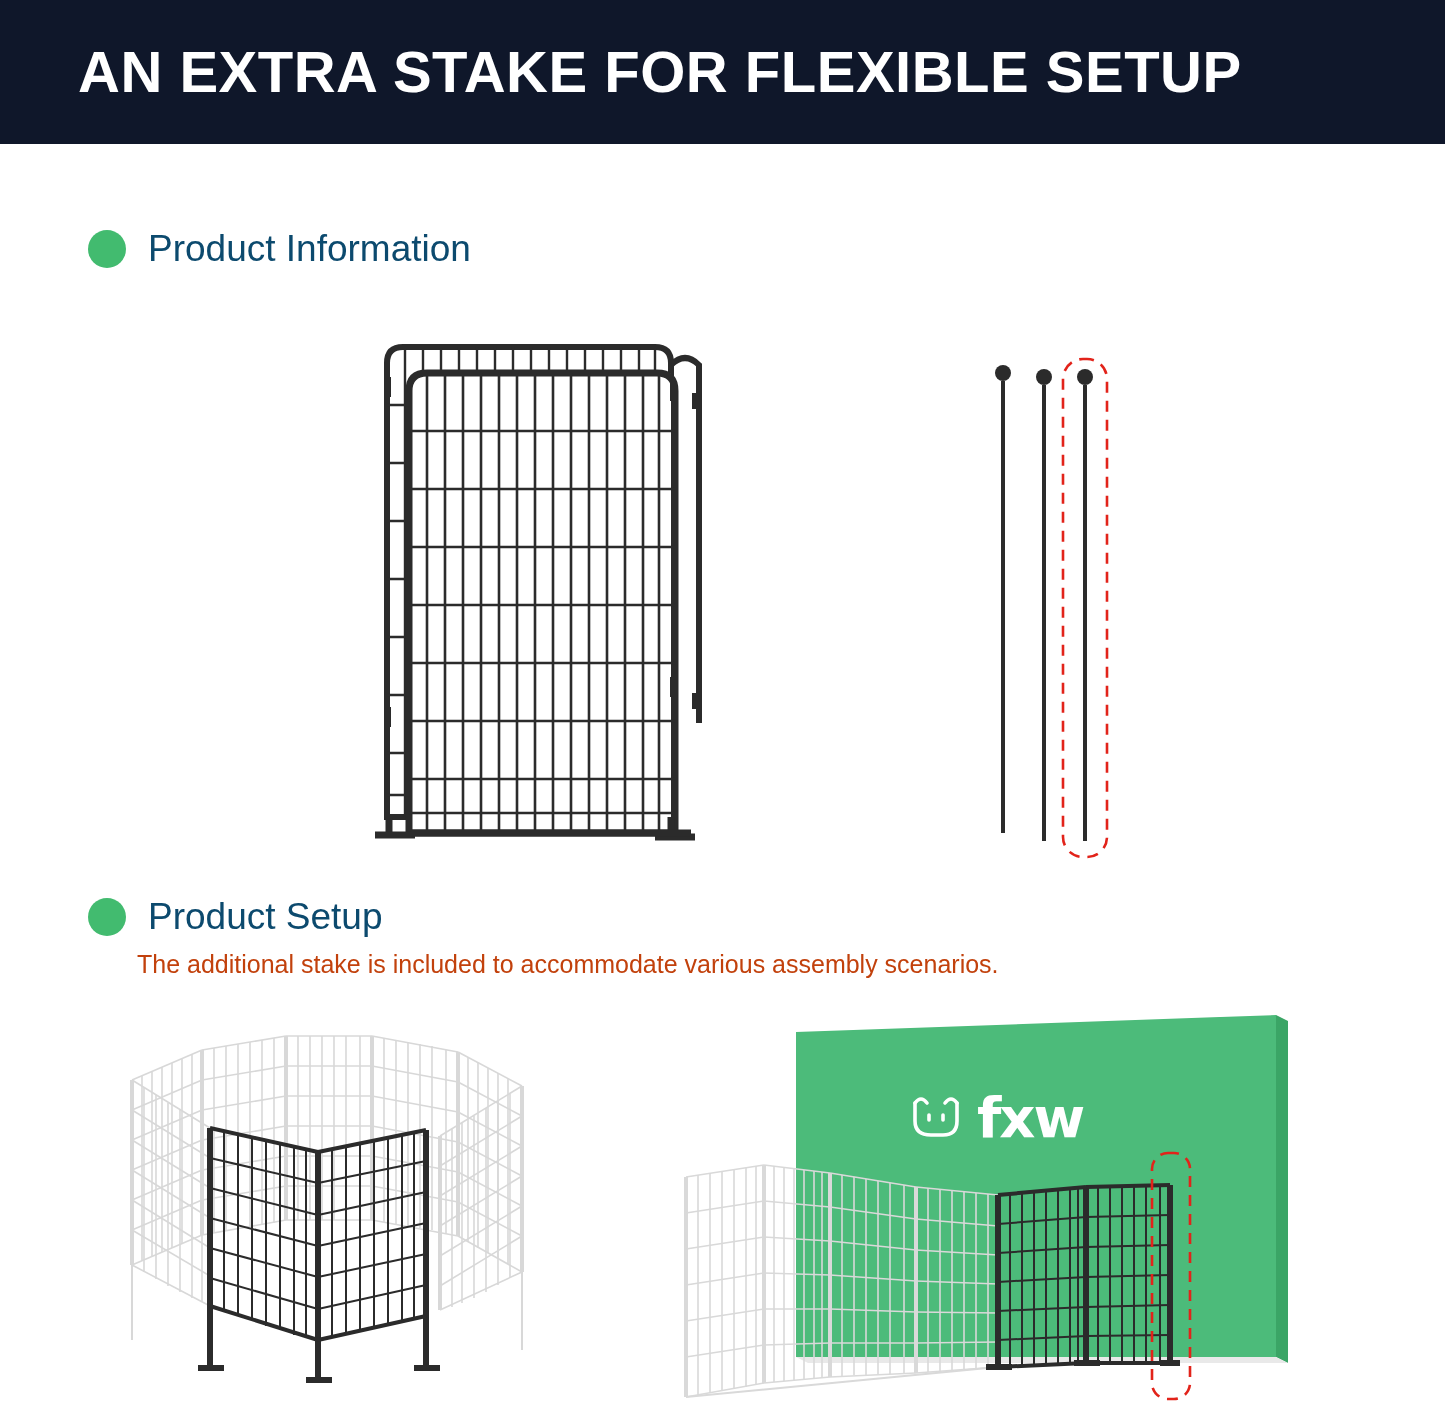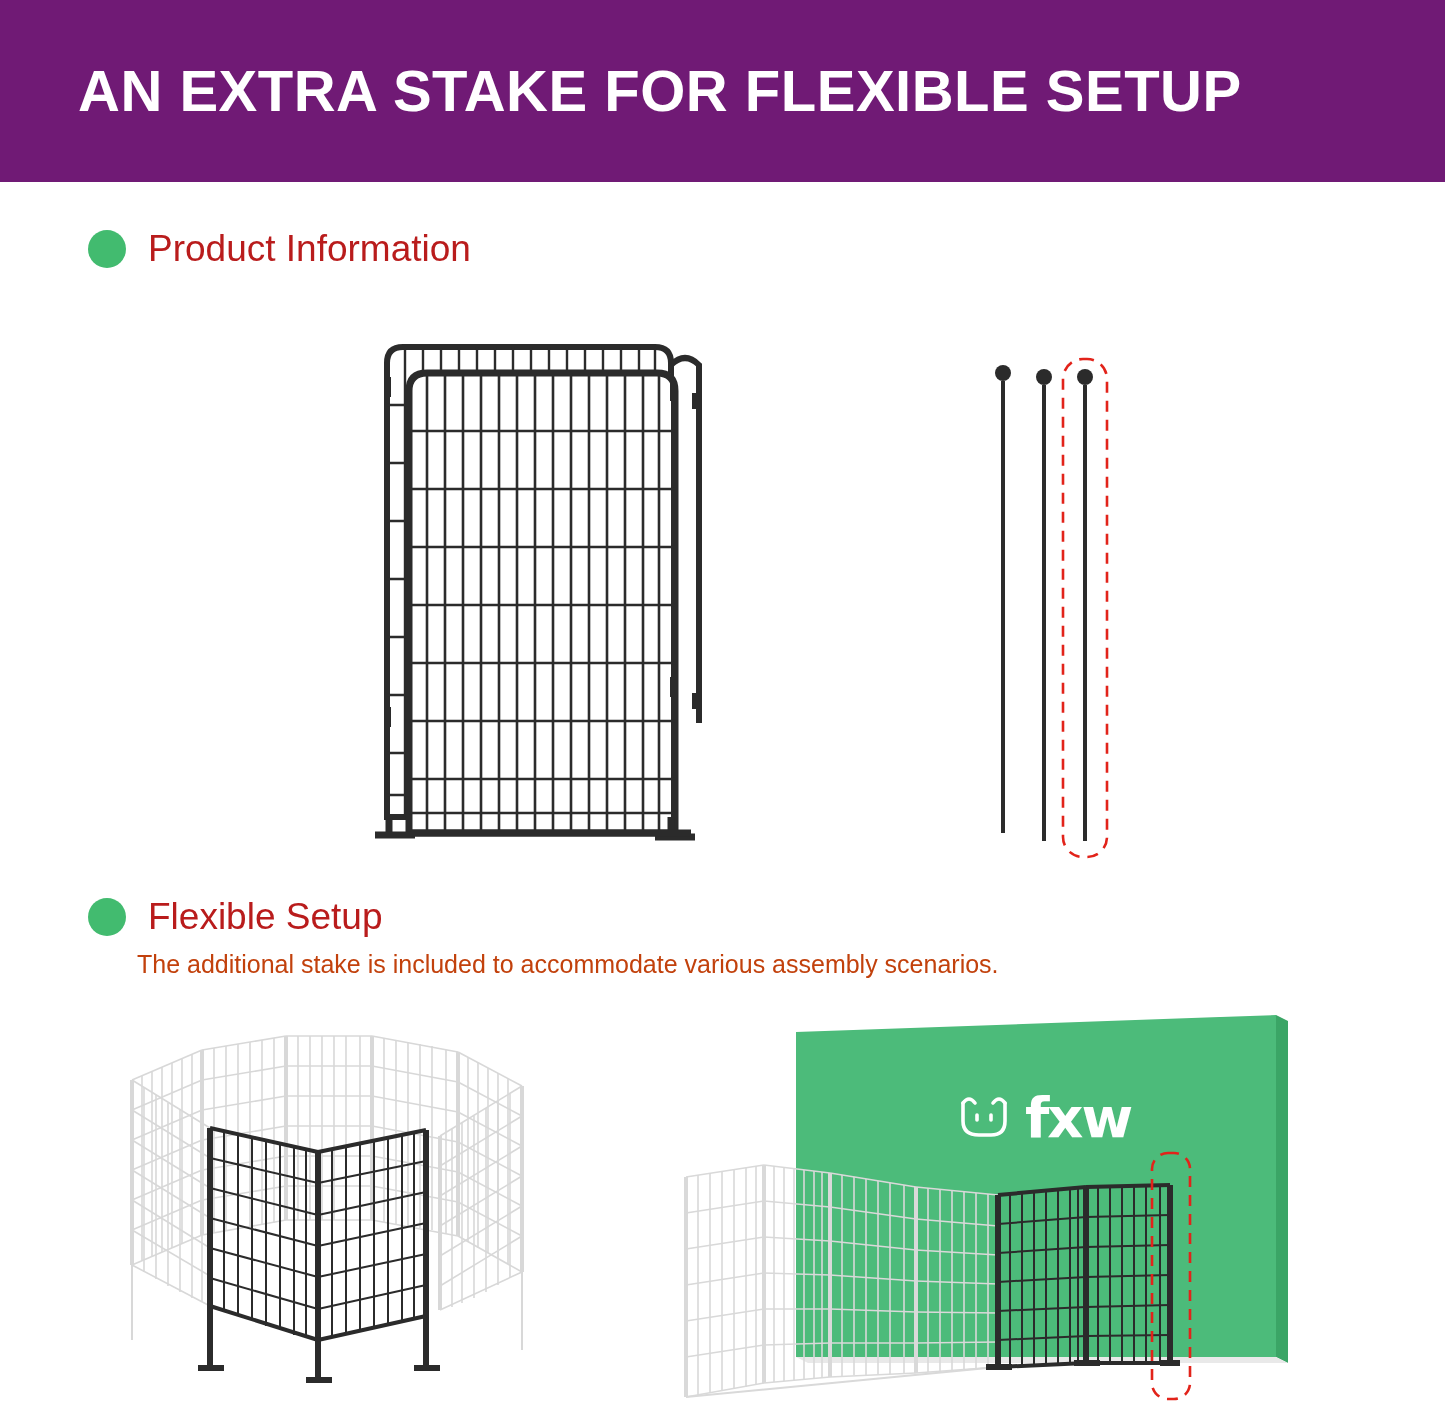--- a/index.html
+++ b/index.html
@@ -14,22 +14,22 @@
     font-family: "Liberation Sans", sans-serif;
     overflow: hidden;
   }
 
   
   .banner {
     position: absolute;
     left: 0;
     top: 0;
     width: 1445px;
-    height: 182px;
-    background: #701a75;
+    height: 144px;
+    background: #0f172a;
     display: flex;
     align-items: center;
   }
   .banner-title {
     color: #ffffff;
     font-size: 58px;
     font-weight: bold;
     letter-spacing: 0.5px;
     margin-left: 78px;
     line-height: 1;
@@ -45,21 +45,21 @@
   .bullet {
     width: 38px;
     height: 38px;
     border-radius: 50%;
     background: #42bb6f;
     flex: 0 0 auto;
   }
   .section-label {
     margin-left: 22px;
     font-size: 37px;
-    color: #b91c1c;
+    color: #0c4a6e;
     font-weight: normal;
     white-space: nowrap;
   }
   .section-sub {
     position: absolute;
     font-size: 25px;
     color: #c2410c;
     white-space: nowrap;
   }
 
@@ -68,21 +68,21 @@
   #sub-flexible { left: 137px; top: 950px; }
 
   
   .art {
     position: absolute;
   }
 
   
   .logo-wrap {
     position: absolute;
-    left: 955px;
+    left: 907px;
     top: 1085px;
     display: flex;
     align-items: center;
     color: #ffffff;
     text-align: right;
   }
   .logo-text {
     font-size: 56px;
     font-weight: bold;
     letter-spacing: -2px;
@@ -207,21 +207,21 @@
 
     <line x1="100" y1="30" x2="100" y2="486" stroke-width="4"></line>
     <circle cx="100" cy="22" r="8" fill="#2b2b2b" stroke="none"></circle>
   </g>
   <rect x="78" y="4" width="44" height="498" rx="20" ry="20" fill="none" stroke="#e2231a" stroke-width="2.6" stroke-dasharray="11 8"></rect>
 </svg>
 </div>
 
 <div class="section-head" id="head-flexible">
   <span class="bullet"></span>
-  <span class="section-label">Flexible Setup</span>
+  <span class="section-label">Product Setup</span>
 </div>
 <div class="section-sub" id="sub-flexible">The additional stake is included to accommodate various assembly scenarios.</div>
 
 <div class="art" style="left:110px; top:1010px;">
 <svg width="450" height="390" viewBox="0 0 450 390" xmlns="http://www.w3.org/2000/svg">
   <defs>
     <g id="meshcell"></g>
   </defs>
 
   <g stroke="#d8d8d8" fill="none" stroke-width="1.6">

